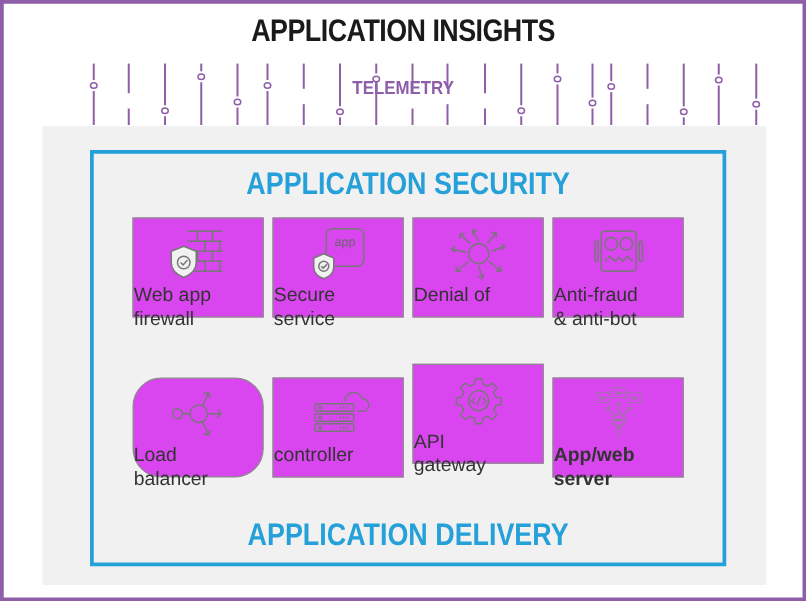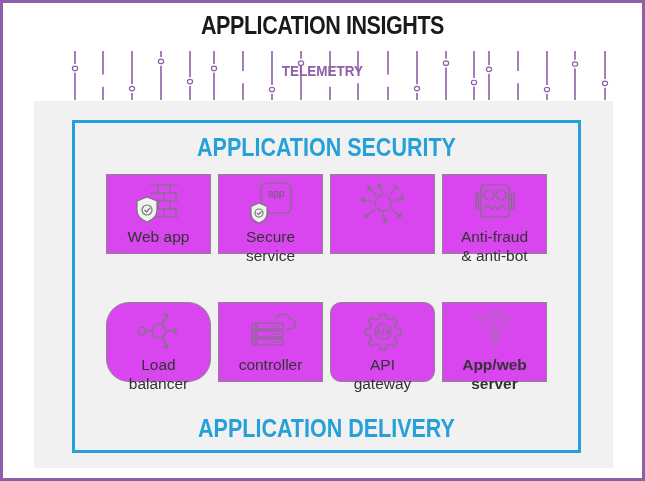--- a/index.html
+++ b/index.html
@@ -12,21 +12,21 @@
   .telemetry-label { position:absolute; left:0; width:645px; top:62px; text-align:center; font-size:15px; font-weight:bold;
                      color:#8e5ea9; transform:scaleX(0.9); }
   .gray-panel { position:absolute; left:34px; top:101px; width:579px; height:367px; background:#f1f1f1; }
   .blue-box { position:absolute; left:72px; top:120px; width:503px; height:327px; border:3px solid #25a0d8; }
   .section-title { position:absolute; left:0; width:100%; text-align:center; font-size:25px; font-weight:bold; color:#25a0d8;
                    transform:scaleX(0.86); }
   .sec-title { top:10px; }
   .del-title { top:291px; }
   .card { position:absolute; width:105px; height:80px; border:1.5px solid #8a8a8a; background:#d946ef; box-sizing:border-box; }
   .card .icon { position:absolute; left:50%; top:6px; transform:translateX(-50%); width:54px; height:44px; }
-  .card .label { position:absolute; left:0; width:100%; top:52px; text-align:center; font-size:15.5px; line-height:19px; color:#333; }
+  .card .label { position:absolute; left:0; width:100%; top:52px; font-size:15.5px; line-height:19px; color:#333; }
 </style>
 </head>
 <body>
 
 <div class="frame"></div>
 
 <div class="main-title">APPLICATION INSIGHTS</div>
 
 <svg class="telemetry" id="telemetry-svg" viewBox="0 0 645 100">
     <g>
@@ -138,20 +138,21 @@
     <g fill="none" stroke="#777" stroke-width="1.2">
       <path d="M18 4h28M18 12h28M18 20h28M18 28h28M18 36h28"></path>
       <path d="M26 4v8M38 4v8M32 12v8M44 12v8M26 20v8M38 20v8M32 28v8M44 28v8"></path>
       <path d="M15 16l10 4v9c0 6-5 10-10 12c-5-2-10-6-10-12v-9z" fill="#f1f1f1"></path>
       <circle cx="15" cy="29" r="5"></circle>
       <path d="M12.5 29l2 2l3.5-4"></path>
     </g>
   </svg>
   <div class="label">
     <div>Web app</div>
+    <div>firewall</div>
   </div>
 </div>
 
 <div class="card" style="left:218px;top:174px;">
   <svg class="icon" viewBox="0 0 54 44">
     <g fill="none" stroke="#777" stroke-width="1.2">
       <rect x="17" y="2" width="30" height="30" rx="5"></rect>
       <path d="M15 22l8 3.5v7c0 5-4 8-8 9.5c-4-1.5-8-4.5-8-9.5v-7z" fill="#f1f1f1"></path>
       <circle cx="15" cy="32" r="4"></circle>
       <path d="M13 32l1.5 1.5l3-3"></path>
@@ -172,20 +173,21 @@
       <path d="M34 14L41 5M41 5l-4 0M41 5l0 4"></path>
       <path d="M37 20L48 16M48 16l-3 -2M48 16l-3 3"></path>
       <path d="M35 28L45 36M45 36l-1 -4M45 36l-4 0"></path>
       <path d="M27 32L30 42M30 42l1 -4M30 42l-4 -2"></path>
       <path d="M19 28L9 36M9 36l4 0M9 36l0 -4"></path>
       <path d="M17 21L5 18M5 18l3 -2M5 18l3 3"></path>
       <path d="M20 14L12 6M12 6l0 4M12 6l4 0"></path>
     </g>
   </svg>
   <div class="label">
+    <div>Denial of</div>
   </div>
 </div>
 
 <div class="card" style="left:442px;top:174px;">
   <svg class="icon" viewBox="0 0 54 44">
     <g fill="none" stroke="#777" stroke-width="1.2">
       <rect x="13" y="4" width="28" height="32" rx="3"></rect>
       <rect x="8" y="12" width="2.5" height="16" rx="1"></rect>
       <rect x="43.5" y="12" width="2.5" height="16" rx="1"></rect>
       <circle cx="21" cy="14" r="5"></circle>
@@ -227,21 +229,21 @@
         <circle cx="12" cy="25" r="1"></circle>
         <circle cx="12" cy="33" r="1"></circle>
       <path d="M28 16v2M31 16v2M34 16v2M28 24v2M31 24v2M34 24v2M28 32v2M31 32v2M34 32v2"></path>
     </g>
   </svg>
   <div class="label">
     <div>controller</div>
   </div>
 </div>
 
-<div class="card" style="left:330px;top:302px;border-radius:11px;">
+<div class="card" style="left:330px;top:291px;">
   <svg class="icon" viewBox="0 0 54 44">
     <g fill="none" stroke="#777" stroke-width="1.1">
       <path id="gearpath" d="M24.5 5h5l1 4.5l3.5 1.5l4-2.5l3.5 3.5l-2.5 4l1.5 3.5l4.5 1v5l-4.5 1l-1.5 3.5l2.5 4l-3.5 3.5l-4-2.5l-3.5 1.5l-1 4.5h-5l-1-4.5l-3.5-1.5l-4 2.5l-3.5-3.5l2.5-4l-1.5-3.5l-4.5-1v-5l4.5-1l1.5-3.5l-2.5-4l3.5-3.5l4 2.5l3.5-1.5z"></path>
       <circle cx="27" cy="22.5" r="8"></circle>
       <path d="M24 20l-3 2.5l3 2.5M30 20l3 2.5l-3 2.5M28.5 18.5l-3 8"></path>
     </g>
   </svg>
   <div class="label">
     <div>API</div>
     <div>gateway</div>

